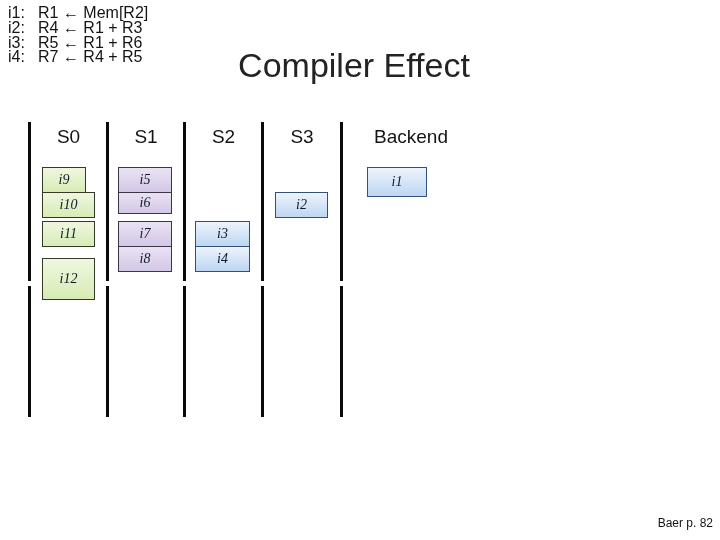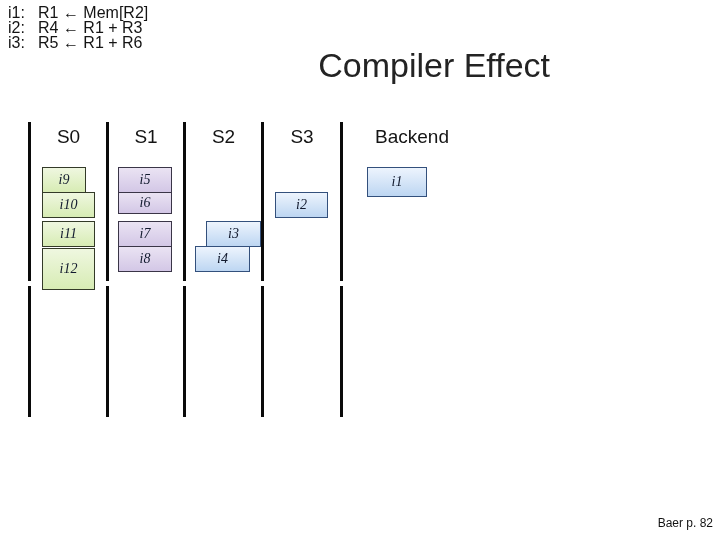--- a/index.html
+++ b/index.html
@@ -4,42 +4,43 @@
 <style>
   html,body { margin:0; padding:0; background:#fff; }
   .slide {
     position:relative; width:720px; height:540px; background:#ffffff;
     font-family:"Liberation Sans", sans-serif; overflow:hidden;
   }
   .code-block { position:absolute; left:8px; top:6px; font-size:16px; color:#141414; line-height:14.8px; }
   .code-line { display:flex; white-space:pre; }
   .code-label { width:30px; }
   .slide-title {
-    position:absolute; left:158px; top:46px; width:392px; text-align:right;
+    position:absolute; left:158px; top:46px; width:392px; text-align:center;
     font-size:34px; color:#232323; letter-spacing:0px;
   }
   .divider { position:absolute; width:3px; background:#0a0a0a; }
   .stage-header { position:absolute; top:126px; text-align:center; font-size:19px; color:#141414; }
-  .backend-header { position:absolute; left:364px; top:126px; width:96px; text-align:center; font-size:19px; color:#141414; }
+  .backend-header { position:absolute; left:352px; top:126px; width:96px; text-align:right; font-size:19px; color:#141414; }
   .time-header { position:absolute; left:473px; top:126px; font-size:19px; color:#141414; white-space:pre; }
   .ibox {
     position:absolute; display:flex; align-items:center; justify-content:center;
     font-family:"Liberation Serif", serif; font-style:italic; font-size:14px; color:#121a2e;
     box-sizing:border-box;
   }
   .footer { position:absolute; right:7px; bottom:10px; font-size:12px; color:#131313; }
 </style>
 </head>
 <body>
 
 <div class="slide">
   <div class="code-block" id="code-block">
       <div class="code-line"><span class="code-label">i1:</span><span>R1 ← Mem[R2]</span></div>
       <div class="code-line"><span class="code-label">i2:</span><span>R4 ← R1 + R3</span></div>
       <div class="code-line"><span class="code-label">i3:</span><span>R5 ← R1 + R6</span></div>
+      <div class="code-line"><span class="code-label">i4:</span><span>R7 ← R4 + R5</span></div>
     </div>
   <div class="slide-title">Compiler Effect</div>
   <div id="pipeline"></div>
   <div class="backend-header">Backend</div>
   <div class="footer">Baer p. 82</div>
 <div class="divider" style="left: 28px; top: 122px; height: 159px;"></div>
     <div class="divider" style="left: 28px; top: 286px; height: 131px;"></div>
     <div class="divider" style="left: 106px; top: 122px; height: 159px;"></div>
     <div class="divider" style="left: 106px; top: 286px; height: 131px;"></div>
     <div class="divider" style="left: 183px; top: 122px; height: 159px;"></div>
@@ -48,22 +49,22 @@
     <div class="divider" style="left: 261px; top: 286px; height: 131px;"></div>
     <div class="divider" style="left: 340px; top: 122px; height: 159px;"></div>
     <div class="divider" style="left: 340px; top: 286px; height: 131px;"></div>
     <div class="stage-header" style="left: 31px; width: 75px;">S0</div>
     <div class="stage-header" style="left: 109px; width: 74px;">S1</div>
     <div class="stage-header" style="left: 186px; width: 75px;">S2</div>
     <div class="stage-header" style="left: 264px; width: 76px;">S3</div>
     <div class="ibox" style="left: 42px; top: 167px; width: 44px; height: 26px; background: linear-gradient(rgb(239, 247, 224), rgb(215, 236, 180)); border: 1px solid rgb(51, 58, 40);">i9</div>
     <div class="ibox" style="left: 42px; top: 192px; width: 53px; height: 26px; background: linear-gradient(rgb(239, 247, 224), rgb(215, 236, 180)); border: 1px solid rgb(51, 58, 40);">i10</div>
     <div class="ibox" style="left: 42px; top: 221px; width: 53px; height: 26px; background: linear-gradient(rgb(239, 247, 224), rgb(215, 236, 180)); border: 1px solid rgb(51, 58, 40);">i11</div>
-    <div class="ibox" style="left: 42px; top: 248px; width: 53px; height: 42px; background: linear-gradient(rgb(239, 247, 224), rgb(215, 236, 180)); border: 1px solid rgb(51, 58, 40);">i12</div>
+    <div class="ibox" style="left: 42px; top: 258px; width: 53px; height: 42px; background: linear-gradient(rgb(239, 247, 224), rgb(215, 236, 180)); border: 1px solid rgb(51, 58, 40);">i12</div>
     <div class="ibox" style="left: 118px; top: 167px; width: 54px; height: 26px; background: linear-gradient(rgb(234, 227, 243), rgb(211, 199, 230)); border: 1px solid rgb(58, 53, 71);">i5</div>
     <div class="ibox" style="left: 118px; top: 192px; width: 54px; height: 22px; background: linear-gradient(rgb(234, 227, 243), rgb(211, 199, 230)); border: 1px solid rgb(58, 53, 71);">i6</div>
     <div class="ibox" style="left: 118px; top: 221px; width: 54px; height: 26px; background: linear-gradient(rgb(234, 227, 243), rgb(211, 199, 230)); border: 1px solid rgb(58, 53, 71);">i7</div>
     <div class="ibox" style="left: 118px; top: 246px; width: 54px; height: 26px; background: linear-gradient(rgb(234, 227, 243), rgb(211, 199, 230)); border: 1px solid rgb(58, 53, 71);">i8</div>
-    <div class="ibox" style="left: 206px; top: 221px; width: 55px; height: 26px; background: linear-gradient(rgb(237, 244, 253), rgb(189, 214, 242)); border: 1px solid rgb(51, 80, 124);">i3</div>
+    <div class="ibox" style="left: 195px; top: 221px; width: 55px; height: 26px; background: linear-gradient(rgb(237, 244, 253), rgb(189, 214, 242)); border: 1px solid rgb(51, 80, 124);">i3</div>
     <div class="ibox" style="left: 195px; top: 246px; width: 55px; height: 26px; background: linear-gradient(rgb(237, 244, 253), rgb(189, 214, 242)); border: 1px solid rgb(51, 80, 124);">i4</div>
     <div class="ibox" style="left: 275px; top: 192px; width: 53px; height: 26px; background: linear-gradient(rgb(237, 244, 253), rgb(189, 214, 242)); border: 1px solid rgb(51, 80, 124);">i2</div>
     <div class="ibox" style="left: 367px; top: 167px; width: 60px; height: 30px; background: linear-gradient(rgb(237, 244, 253), rgb(189, 214, 242)); border: 1px solid rgb(51, 80, 124);">i1</div>
   </div>
 
 </body></html>

